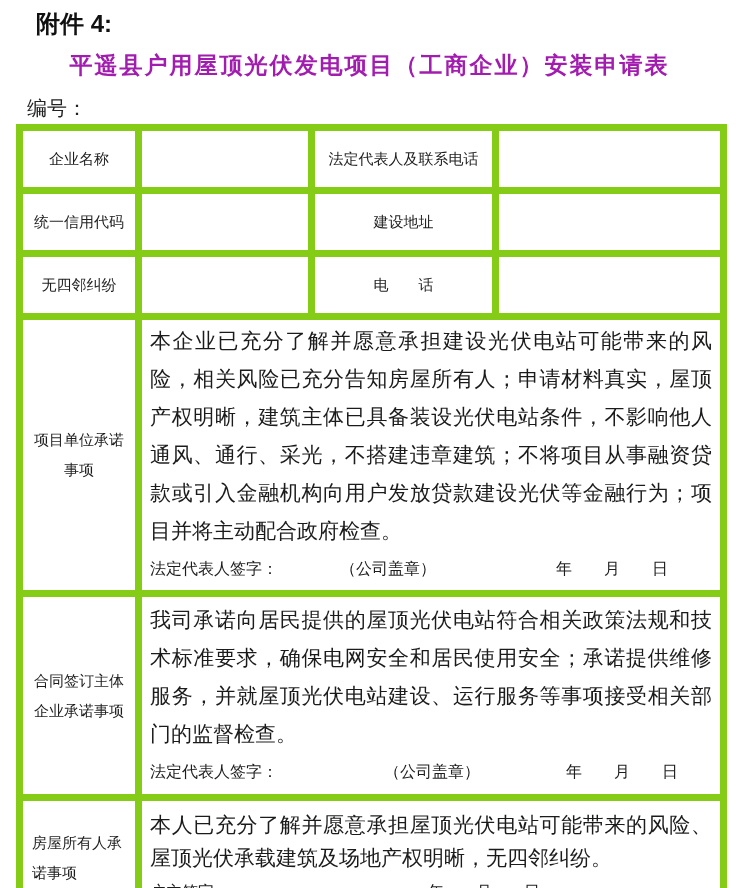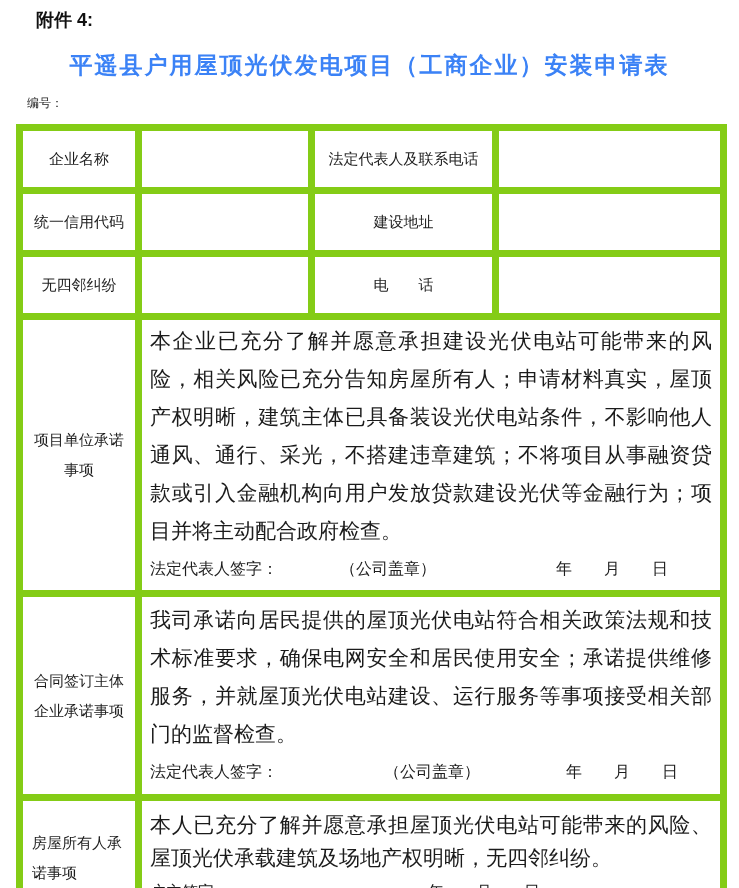--- a/index.html
+++ b/index.html
@@ -6,34 +6,34 @@
   body{
     width:739px;height:888px;
     background:#ffffff;
     position:relative;
     font-family:"Liberation Serif", serif;
     color:#1d1d1d;
     overflow:hidden;
   }
   .attachment{
     position:absolute;left:36px;top:8px;
-    font-size:18px;font-weight:bold;
+    font-size:24px;font-weight:bold;
     font-family:"Liberation Sans", sans-serif;
     color:#111;
   }
   .doc-title{
     position:absolute;left:0;top:50px;width:739px;
     text-align:center;
     font-size:23px;font-weight:bold;
     letter-spacing:2px;
-    color:#3b82f6;
+    color:#a21caf;
   }
   .doc-number{
     position:absolute;left:27px;top:95px;
-    font-size:12px;color:#222;
+    font-size:20px;color:#222;
   }
   table.form{
     position:absolute;left:16px;top:124px;
     width:704px;
     border-collapse:collapse;
     table-layout:fixed;
   }
   table.form td{
     border:7px solid #84cc16;
     font-size:15px;

